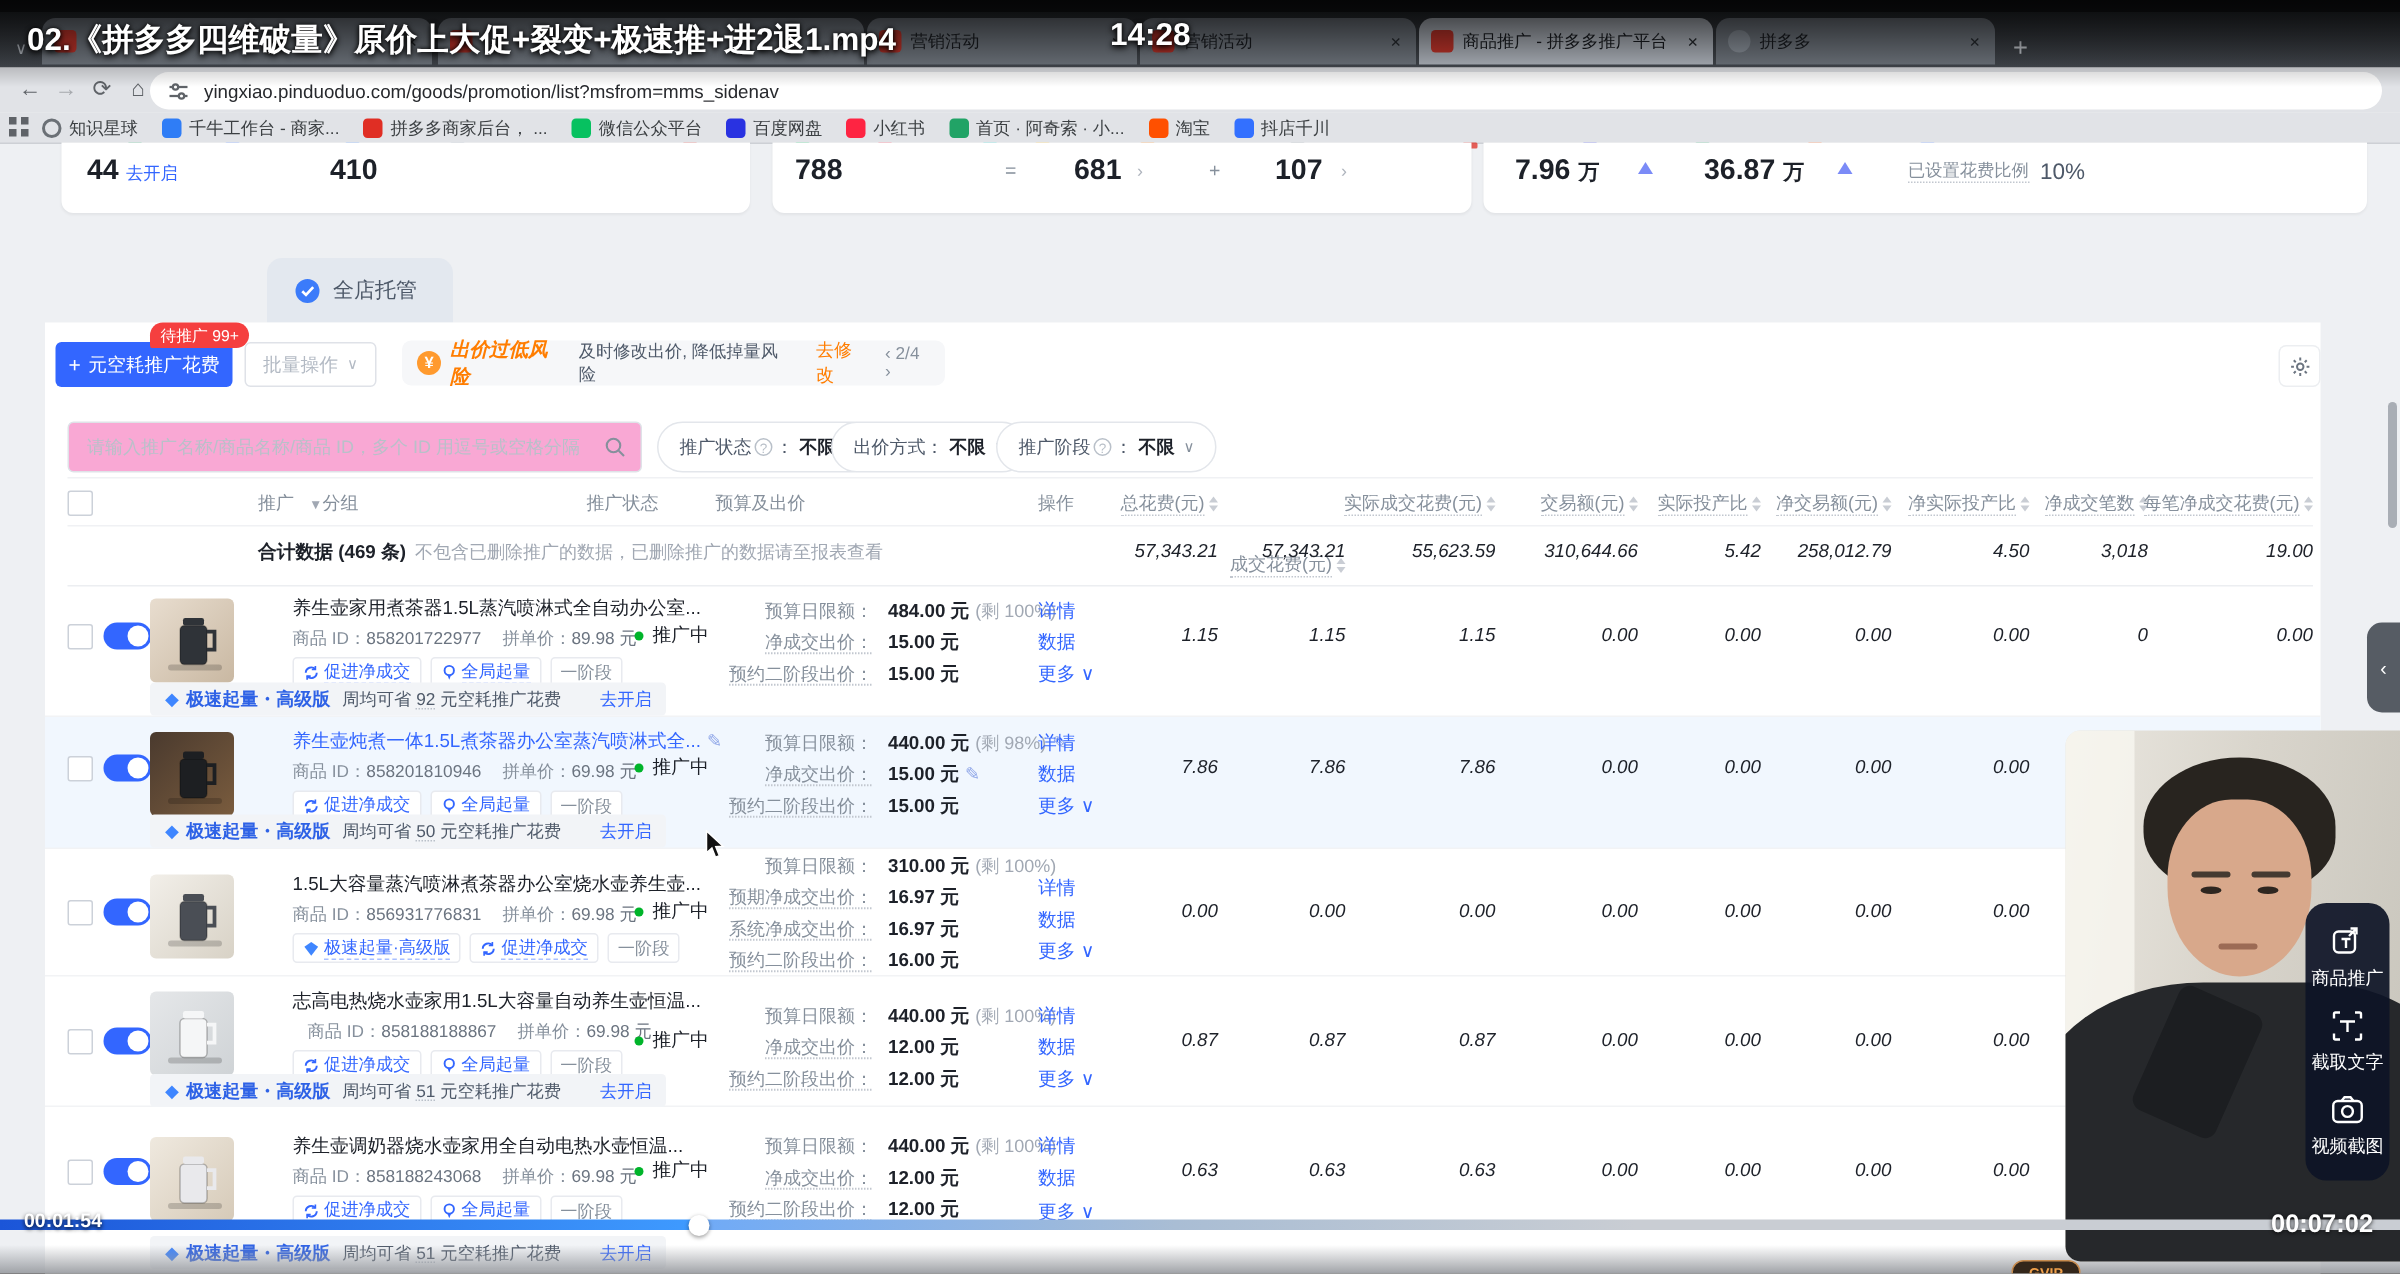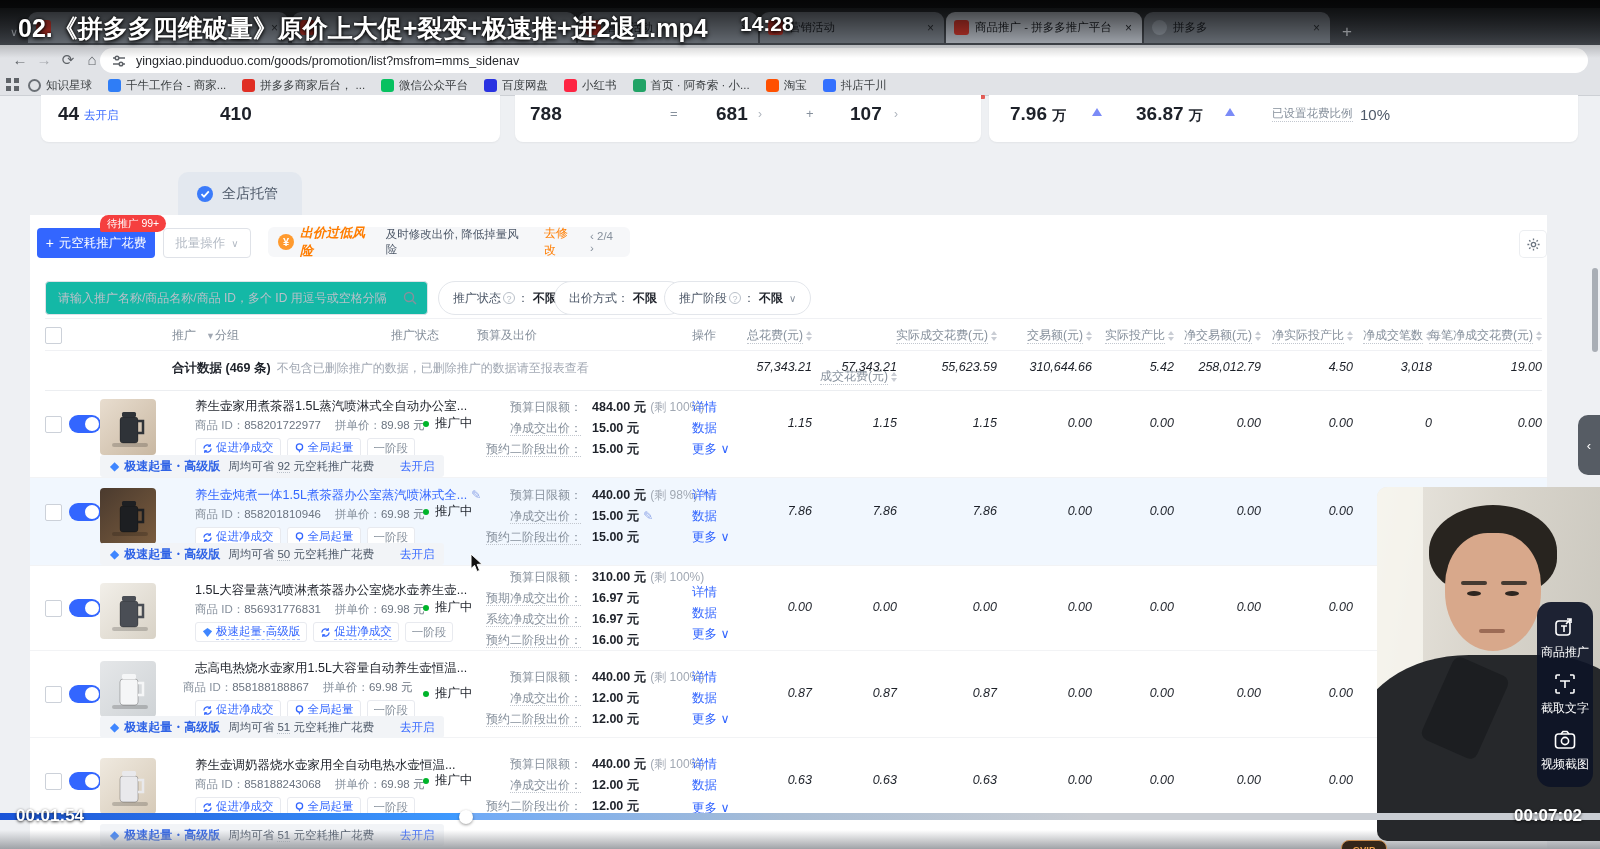--- a/index.html
+++ b/index.html
@@ -49,21 +49,21 @@
   #pending-badge{left:100px;top:215px;height:17px;padding:0 7px;background:#f53f3f;color:#fff;font-size:10.5px;border-radius:9px 9px 9px 2px;display:flex;align-items:center;z-index:3;}
   #batch-btn{left:163px;top:228px;width:88px;height:30px;background:#fff;border:1px solid #dfe2e8;border-radius:4px;color:#b3bac4;font-size:12.5px;display:flex;align-items:center;justify-content:center;box-sizing:border-box;}
   #warnbar{left:268px;top:227px;width:362px;height:30px;background:#f6f7f9;border-radius:6px;display:flex;align-items:center;padding:0 10px;box-sizing:border-box;}
   #warn-icon{width:16px;height:16px;border-radius:50%;background:#ff9a2e;color:#fff;font-size:11px;font-weight:700;text-align:center;line-height:16px;}
   #warn-title{color:#ff7d00;font-weight:800;font-size:13px;font-style:italic;margin:0 8px 0 6px;}
   #warn-desc{color:#4e5969;font-size:11.5px;}
   #warn-action{color:#ff7d00;font-size:12px;margin-left:14px;}
   #warn-pager{color:#86909c;font-size:11.5px;margin-left:10px;}
   #gear-btn{left:1520px;top:231px;width:26px;height:26px;background:#fff;border-radius:4px;box-shadow:0 0 0 1px #eceef1;display:flex;align-items:center;justify-content:center;}
   
-  #search-box{left:45px;top:281px;width:383px;height:34px;border:1px solid #dfe2e8;border-radius:4px;background:#14b8a6;box-sizing:border-box;display:flex;align-items:center;padding:0 10px;}
+  #search-box{left:45px;top:281px;width:383px;height:34px;border:1px solid #dfe2e8;border-radius:4px;background:#f9a8d4;box-sizing:border-box;display:flex;align-items:center;padding:0 10px;}
   #search-box input{border:none;outline:none;flex:1;font-size:12px;color:#333;background:transparent;font-family:inherit;}
   #search-box input::placeholder{color:#b9c0c9;}
   .fchip{position:absolute;top:281px;height:34px;border:1px solid #e3e6eb;border-radius:17px;background:#fff;display:flex;align-items:center;padding:0 14px;box-sizing:border-box;font-size:12px;color:#4e5969;}
   .fchip b{color:#1d2129;margin-left:4px;font-weight:700;}
   .fchip .vchev{margin-left:6px;color:#86909c;font-size:10px;}
   .helpi{display:inline-block;width:12px;height:12px;border:1px solid #b9c0c9;border-radius:50%;color:#b9c0c9;font-size:9px;line-height:12px;text-align:center;margin:0 2px;box-sizing:border-box;}
   
   #thead-line{left:45px;top:318px;width:1497px;height:1px;background:#f0f1f4;}
   .hcell{position:absolute;top:327px;font-size:12px;color:#86909c;white-space:nowrap;text-align:right;}
   .hcell .du{border-bottom:1px dotted #c2c7cf;padding-bottom:1px;}
@@ -108,42 +108,42 @@
   .bname{color:#2e62e6;font-size:12px;margin-right:8px;}
   .btext u{text-decoration:underline dotted #b9c0c9;text-underline-offset:2px;}
   .blink{color:#3366ff;margin-left:26px;}
   
   #scroll-thumb{left:1592px;top:268px;width:6px;height:84px;background:#a9aeb5;border-radius:3px;}
   #side-collapse{left:1578px;top:415px;width:22px;height:60px;background:#565c64;border-radius:10px 0 0 10px;color:#fff;display:flex;align-items:center;justify-content:center;font-size:13px;z-index:12;}
   
   #cursor{left:470px;top:553px;z-index:22;}
   
   #top-shade{left:0;top:0;width:1600px;height:58px;background:linear-gradient(180deg,rgba(0,0,0,.78),rgba(0,0,0,0));z-index:50;pointer-events:none;}
-  #vtitle{left:18px;top:12px;z-index:51;color:#fff;font-size:25px;font-weight:700;text-shadow:0 0 3px #000,0 2px 4px rgba(0,0,0,.9);white-space:nowrap;}
+  #vtitle{left:18px;top:12px;z-index:51;color:#fff;font-size:21px;font-weight:700;text-shadow:0 0 3px #000,0 2px 4px rgba(0,0,0,.9);white-space:nowrap;}
   #vclock{left:740px;top:12px;z-index:51;color:#fff;font-size:21px;font-weight:700;text-shadow:0 0 3px #000,0 2px 4px rgba(0,0,0,.9);}
   #bottom-shade{left:0;top:830px;width:1600px;height:19px;background:linear-gradient(180deg,rgba(190,193,198,0),rgba(150,153,158,.9));z-index:25;}
   #webcam{left:1377px;top:487px;width:223px;height:354px;border-radius:10px 0 0 10px;overflow:hidden;z-index:30;background:linear-gradient(100deg,#eae7e0 0%,#d9d5cc 45%,#c8c5bc 100%);}
   #webcam .winlight{position:absolute;left:0;top:0;width:46px;height:100%;background:rgba(250,248,242,.75);}
   #webcam .hair{position:absolute;left:52px;top:18px;width:128px;height:92px;background:#28241f;border-radius:50% 50% 42% 46%;}
   #webcam .face{position:absolute;left:68px;top:46px;width:96px;height:118px;background:#d8a88b;border-radius:46% 46% 52% 52%;}
   #webcam .brow1,#webcam .brow2{position:absolute;top:94px;width:26px;height:4px;background:#453a31;border-radius:2px;}
   #webcam .brow1{left:84px;} #webcam .brow2{left:124px;}
   #webcam .eye1,#webcam .eye2{position:absolute;top:104px;width:14px;height:5px;background:#2e2620;border-radius:50%;}
   #webcam .eye1{left:90px;} #webcam .eye2{left:128px;}
   #webcam .mouth{position:absolute;left:102px;top:142px;width:26px;height:4px;background:#9c6b55;border-radius:2px;}
   #webcam .body{position:absolute;left:-20px;top:168px;width:280px;height:200px;background:#26282b;border-radius:40% 34% 0 0;}
   #webcam .collar{position:absolute;left:58px;top:176px;width:60px;height:90px;background:#1c1e21;transform:rotate(24deg);border-radius:8px;}
   #toolpanel{left:1537px;top:602px;width:56px;height:185px;background:rgba(13,20,38,.92);border-radius:14px;z-index:35;display:flex;flex-direction:column;align-items:center;justify-content:space-around;padding:8px 0;box-sizing:border-box;}
   .tool{display:flex;flex-direction:column;align-items:center;}
   .tool svg{margin-bottom:4px;}
   .tool span{color:#fff;font-size:12px;white-space:nowrap;}
   #progress-played{left:0;top:813px;width:466px;height:7px;background:linear-gradient(90deg,#1b55d8,#3f9bff);z-index:40;}
   #progress-rest{left:466px;top:813px;width:1134px;height:7px;background:linear-gradient(90deg,#6faaf7 0%,#a9bdd4 28%,#c9cdd3 55%,#c9cdd3 100%);z-index:40;}
   #progress-knob{left:459px;top:810px;width:14px;height:14px;border-radius:50%;background:#fff;box-shadow:0 1px 3px rgba(0,0,0,.4);z-index:41;}
-  #time-cur{left:16px;top:806px;z-index:42;color:#fff;font-size:17px;font-weight:600;text-shadow:0 1px 3px rgba(0,0,0,.85);text-align:right;}
+  #time-cur{left:16px;top:806px;z-index:42;color:#fff;font-size:13px;font-weight:600;text-shadow:0 1px 3px rgba(0,0,0,.85);text-align:right;}
   #time-total{left:1514px;top:806px;z-index:42;color:#fff;font-size:17px;font-weight:600;text-shadow:0 1px 3px rgba(0,0,0,.85);}
   #vip-badge{left:1341px;top:840px;width:44px;height:16px;border:1.5px solid #c78b4e;background:#33261a;border-radius:8px;color:#f0a04b;font-size:9.5px;font-weight:700;display:flex;align-items:center;justify-content:center;z-index:26;}
 </style>
 </head>
 <body>
 
 <div id="stage">
 
   <div class="abs" id="frame-top"></div>
   <div class="abs" id="tabstrip">
@@ -527,21 +527,21 @@
         </span>
     <span class="pimg" style="top: 10px; background: linear-gradient(135deg, rgb(229, 231, 233), rgb(207, 211, 214));">
           <svg width="56" height="56">
             <rect x="20" y="18" width="18" height="26" rx="3" fill="#f5f6f7" stroke="rgba(0,0,0,.25)"></rect>
             <rect x="22" y="13" width="14" height="5" rx="1.5" fill="#f5f6f7"></rect>
             <path d="M38 22 h5 v12 h-5" fill="none" stroke="#f5f6f7" stroke-width="2.5"></path>
             <rect x="12" y="44" width="36" height="4" rx="2" fill="rgba(0,0,0,.18)"></rect>
           </svg>
         </span>
     <span class="abs ptline" style="left: 165px; top: 7px;"><a class="ptitle">志高电热烧水壶家用1.5L大容量自动养生壶恒温...</a></span>
-    <span class="abs pid" style="left: 153px; top: 29px;"><span>商品 ID：</span><span class="pid-v">858188188867</span><span class="sp">拼单价：</span><span class="pid-v">69.98 元</span></span>
+    <span class="abs pid" style="left: 175px; top: 29px;"><span>商品 ID：</span><span class="pid-v">858188188867</span><span class="sp">拼单价：</span><span class="pid-v">69.98 元</span></span>
     <span class="abs ptags" style="left: 165px; top: 49px;">
           <span class="chip blue">
             <svg width="11" height="11" viewBox="0 0 12 12">
               <path d="M2 6a4 4 0 0 1 7-2.5M10 6a4 4 0 0 1-7 2.5" stroke="#3366ff" fill="none" stroke-width="1.4"></path>
               <path d="M9 1v2.6H6.4M3 11V8.4h2.6" stroke="#3366ff" fill="none" stroke-width="1.2"></path>
             </svg>
             <span class="ct">促进净成交</span>
           </span>
           <span class="chip blue">
             <svg width="11" height="11" viewBox="0 0 12 12">

